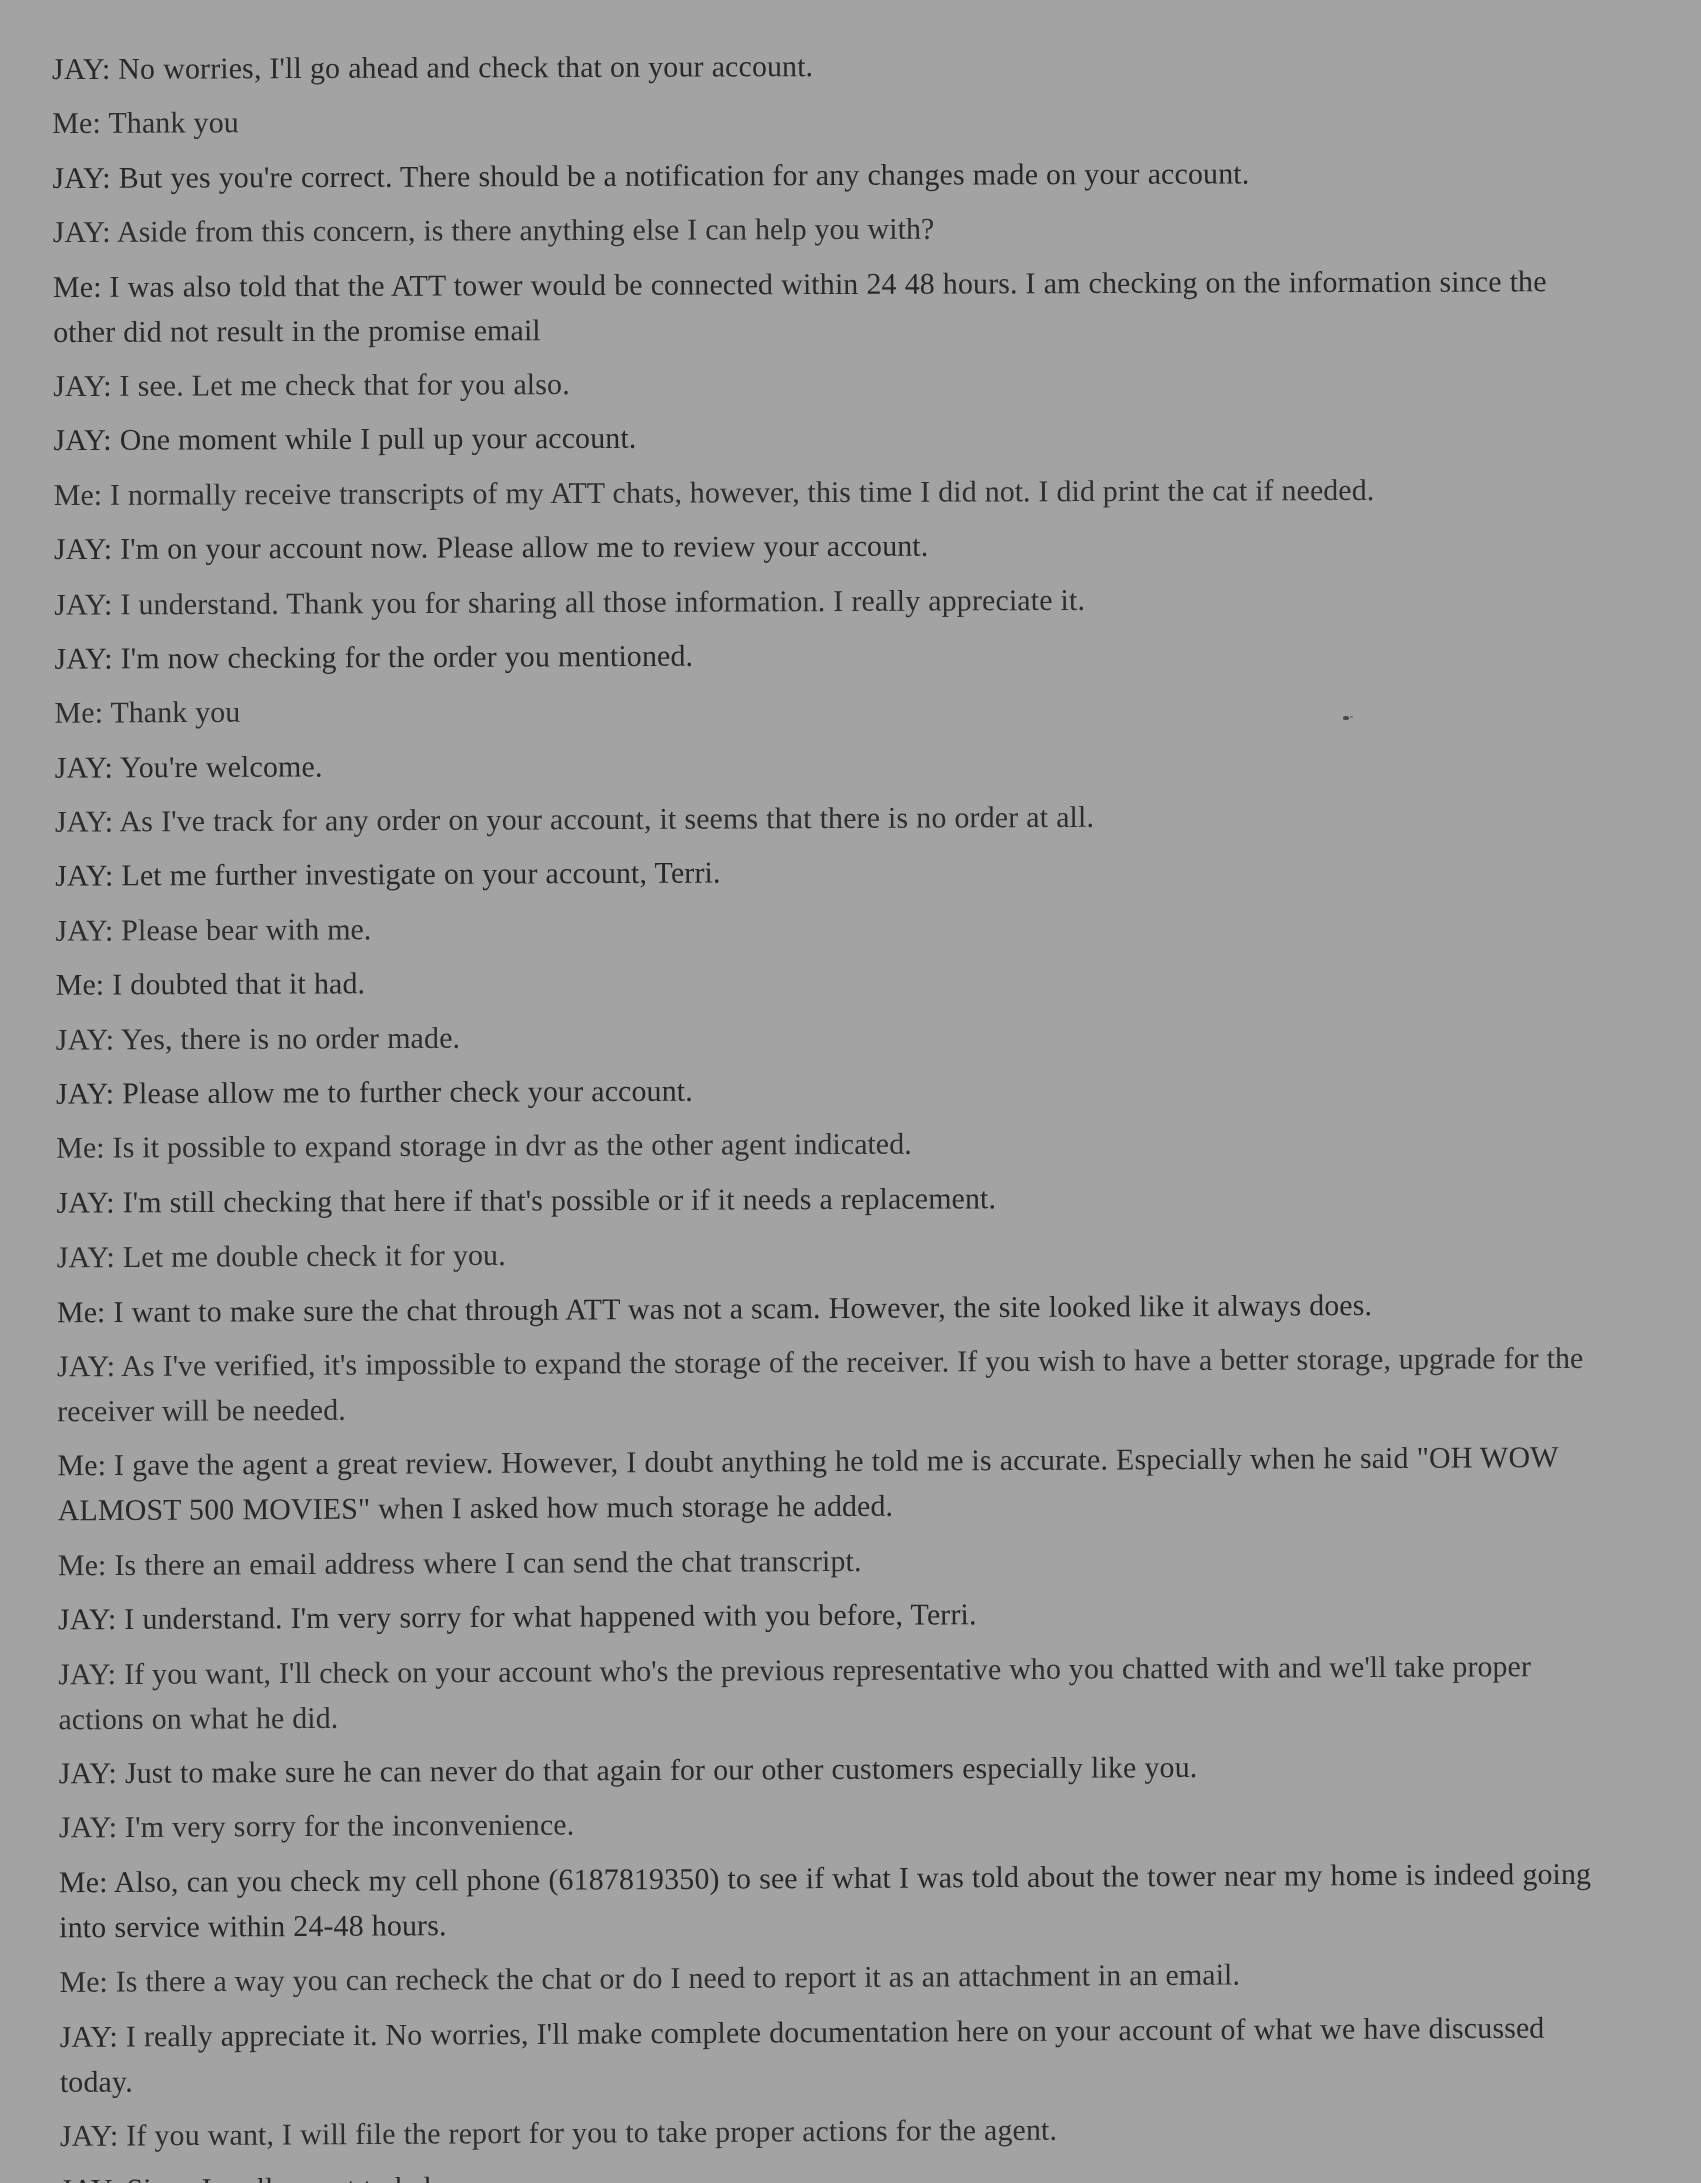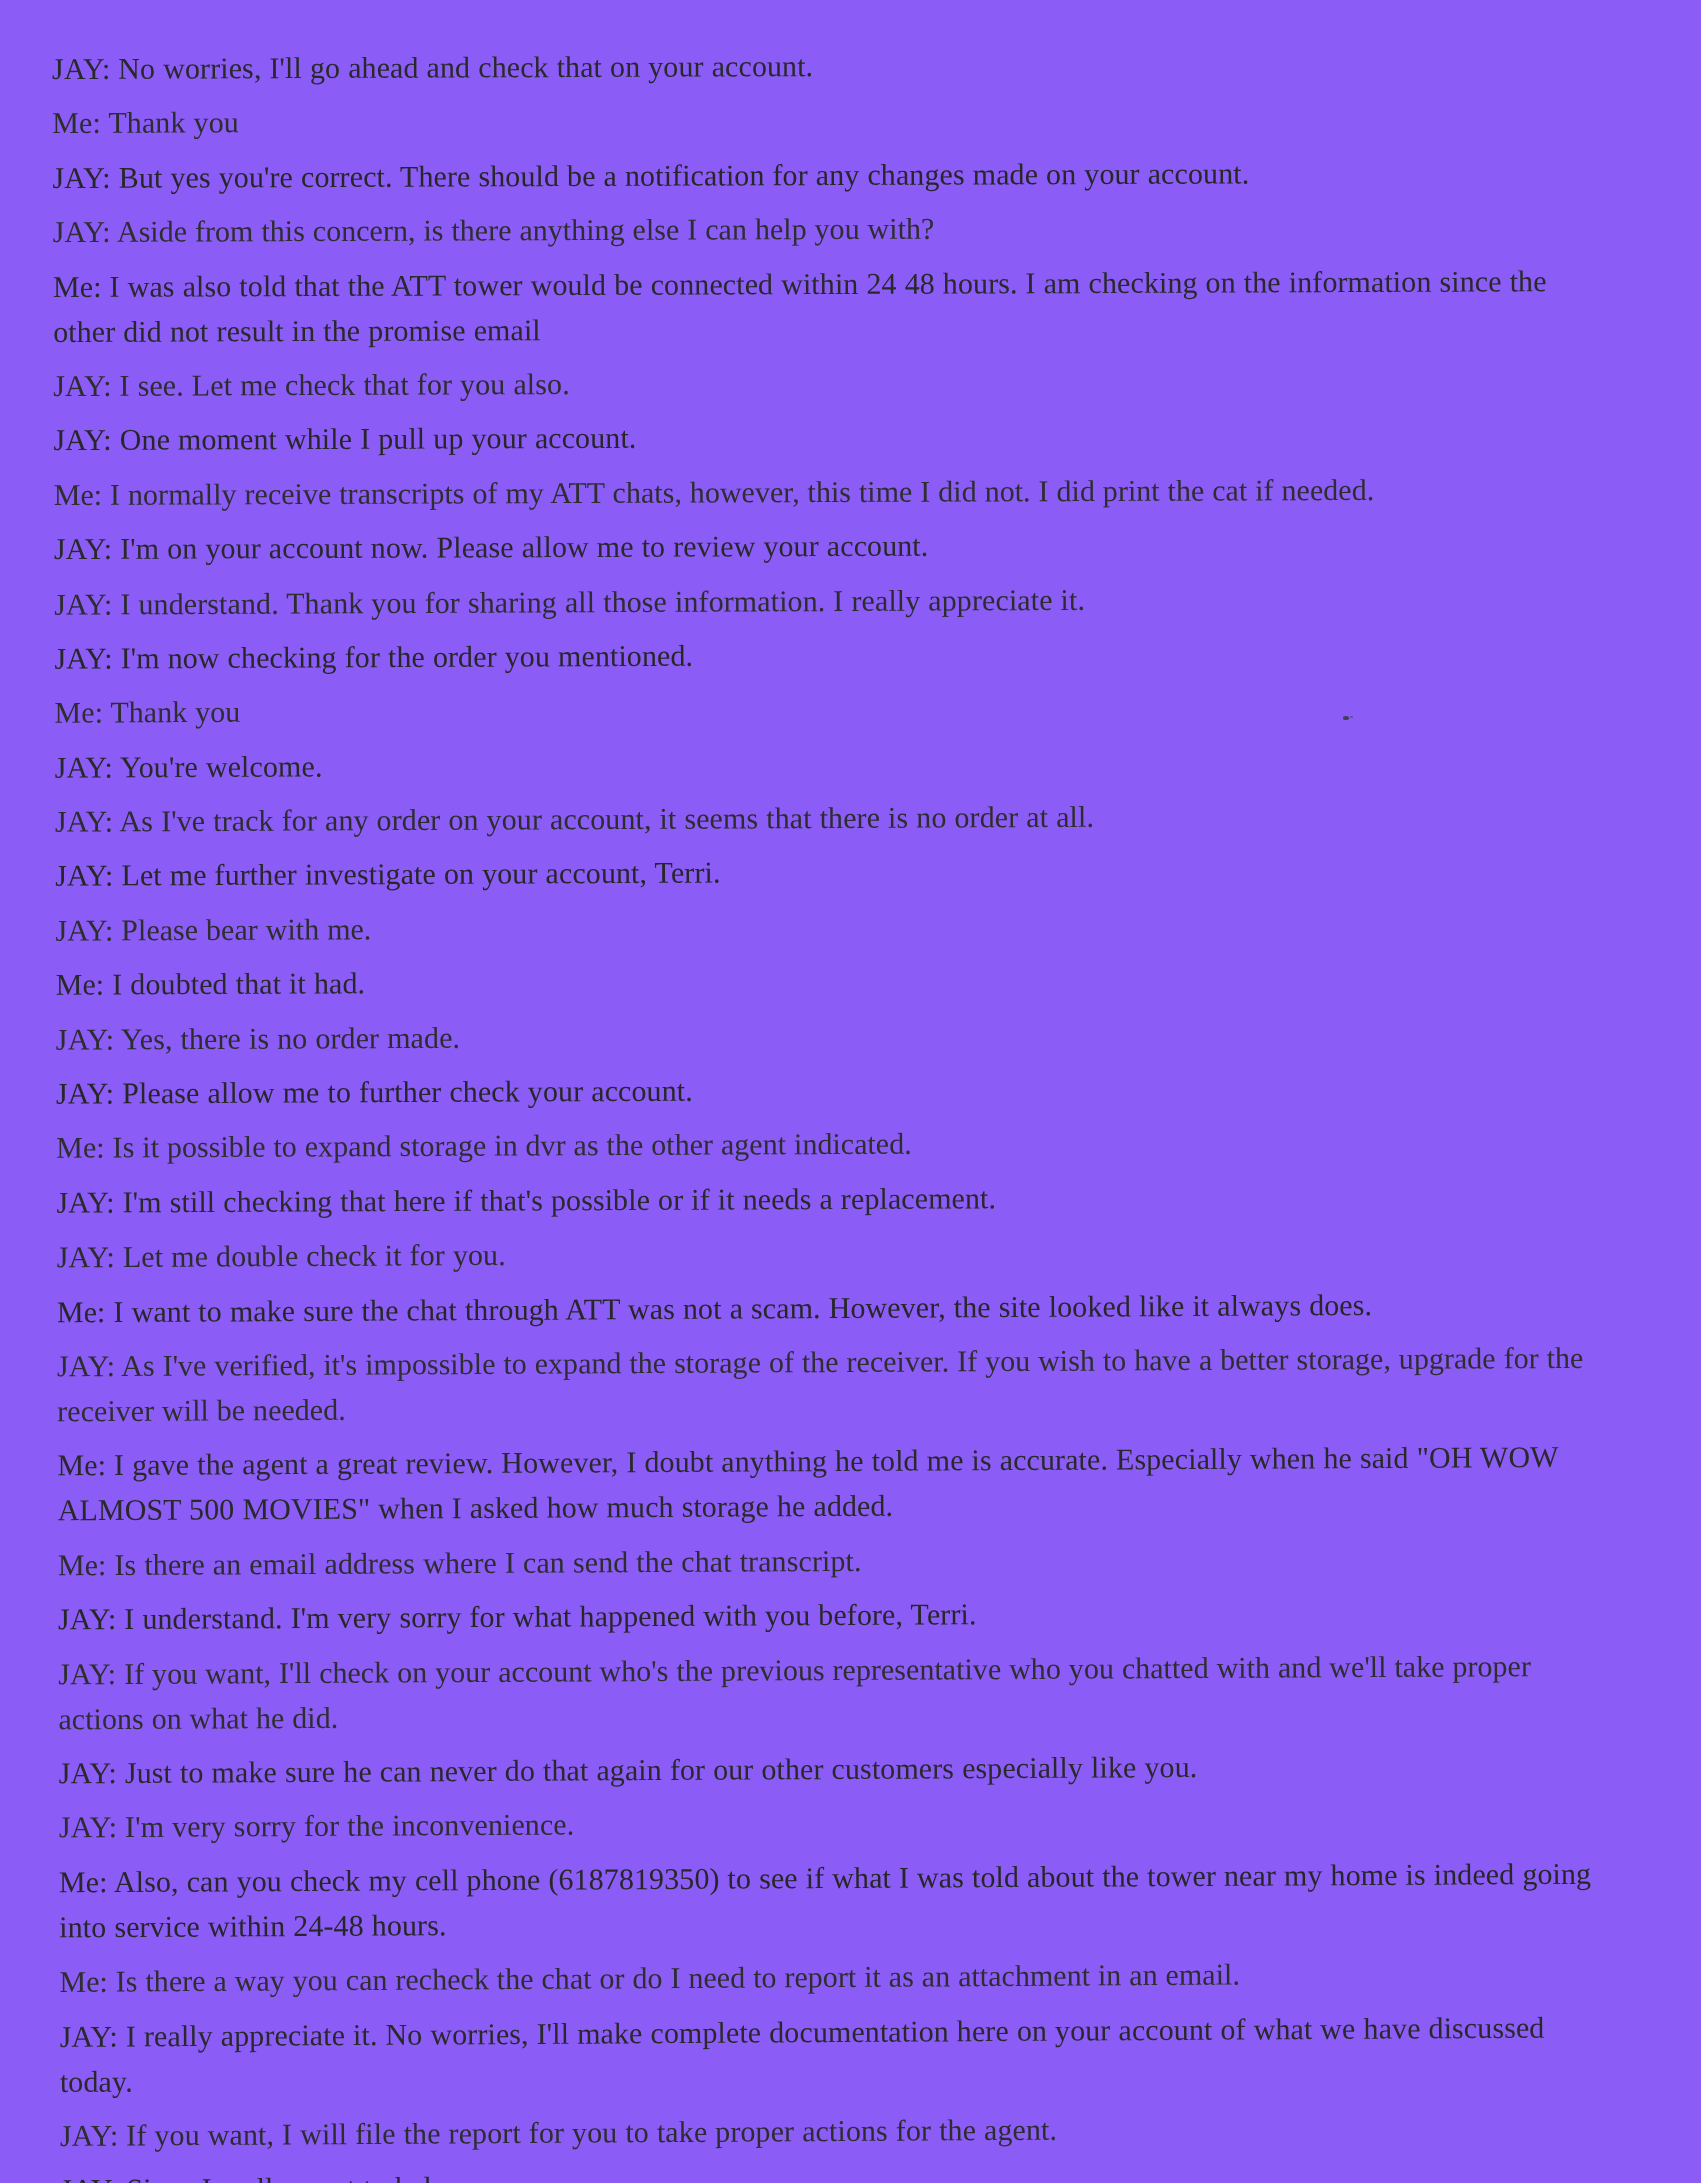--- a/index.html
+++ b/index.html
@@ -6,21 +6,21 @@
   html, body {
     margin: 0;
     padding: 0;
     background: #ffffff;
   }
 
   .page {
     position: relative;
     width: 1702px;
     height: 2183px;
-    background: #8b5cf6;
+    background: #a3a3a3;
     overflow: hidden;
     box-sizing: border-box;
   }
 
   
   .paper-tone {
     position: absolute;
     inset: 0;
     background:
       radial-gradient(ellipse 140% 120% at 50% 45%,

